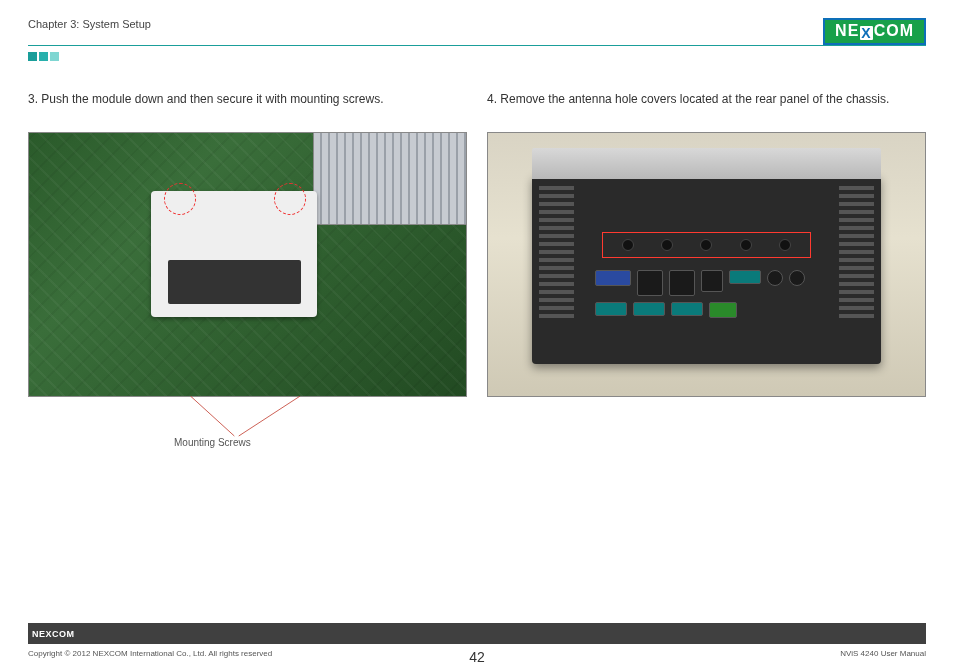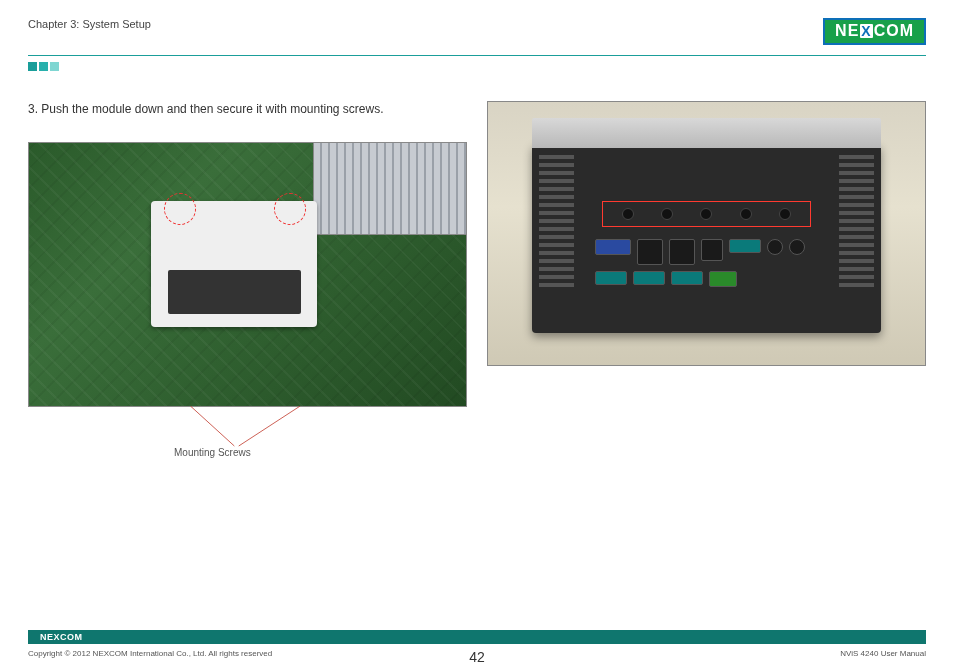--- a/index.html
+++ b/index.html
@@ -15,37 +15,37 @@
   .page {
     padding: 18px 28px 0 28px;
     height: 100%;
     position: relative;
   }
   .header {
     display: flex;
     justify-content: space-between;
     align-items: flex-start;
     border-bottom: 1px solid #1a9e9a;
-    padding-bottom: 10px;
+    padding-bottom: 0;
     margin-bottom: 6px;
   }
   .chapter-title {
     font-size: 11px;
     color: #444;
   }
   .logo {
     background: #18a04a;
     border: 2px solid #0d6fb8;
     color: #fff;
     font-weight: bold;
     font-size: 16px;
     letter-spacing: 1px;
     padding: 2px 10px 3px 10px;
     display: flex;
-    align-items: center;
+    align-items: flex-end;
     margin-left: 22px;
   }
   .logo .x {
     background: #fff;
     color: #0d6fb8;
     padding: 0 1px;
     margin: 0 1px;
     font-size: 14px;
     line-height: 14px;
     border-radius: 1px;
@@ -168,25 +168,25 @@
   .p-usb{ width:26px; height:26px;}
   .p-eth{ width:22px; height:22px;}
   .p-db9{ width:32px; height:14px; background:#0a7a7a;}
   .p-ps2{ width:16px; height:16px; border-radius:50%;}
   .p-term{ width:28px; height:16px; background:#2a8a2a;}
   
   .footer-bar {
     position:absolute;
     left:28px; right:28px;
     bottom:28px;
-    height:14px;
-    background:#0f766e;
+    height:21px;
+    background:#404040;
     display:flex;
     align-items:center;
-    padding-left:12px;
+    padding-left:4px;
   }
   .footer-logo {
     color:#fff; font-size:9px; font-weight:bold; letter-spacing:0.5px;
   }
   .footer-text {
     position:absolute; left:28px; right:28px; bottom:14px;
     display:flex; justify-content:space-between;
     font-size:8px; color:#555;
   }
   .page-num {
@@ -228,20 +228,21 @@
       <div class="caption-row">
         <svg class="cap-svg">
           <line x1="37%" y1="0" x2="47%" y2="40" stroke="#c0392b" stroke-width="0.8"></line>
           <line x1="62%" y1="0" x2="48%" y2="40" stroke="#c0392b" stroke-width="0.8"></line>
         </svg>
         <div class="caption cap-left">Mounting Screws</div>
       </div>
     </div>
 
     <div class="col">
+      <p class="step-text">4. Remove the antenna hole covers located at the rear panel of the chassis.</p>
 
       <div class="img-right">
         <div class="chassis">
           <div class="fins-l"></div>
           <div class="fins-r"></div>
           <div class="hole-row">
             <div class="hole"></div>
             <div class="hole"></div>
             <div class="hole"></div>
             <div class="hole"></div>

